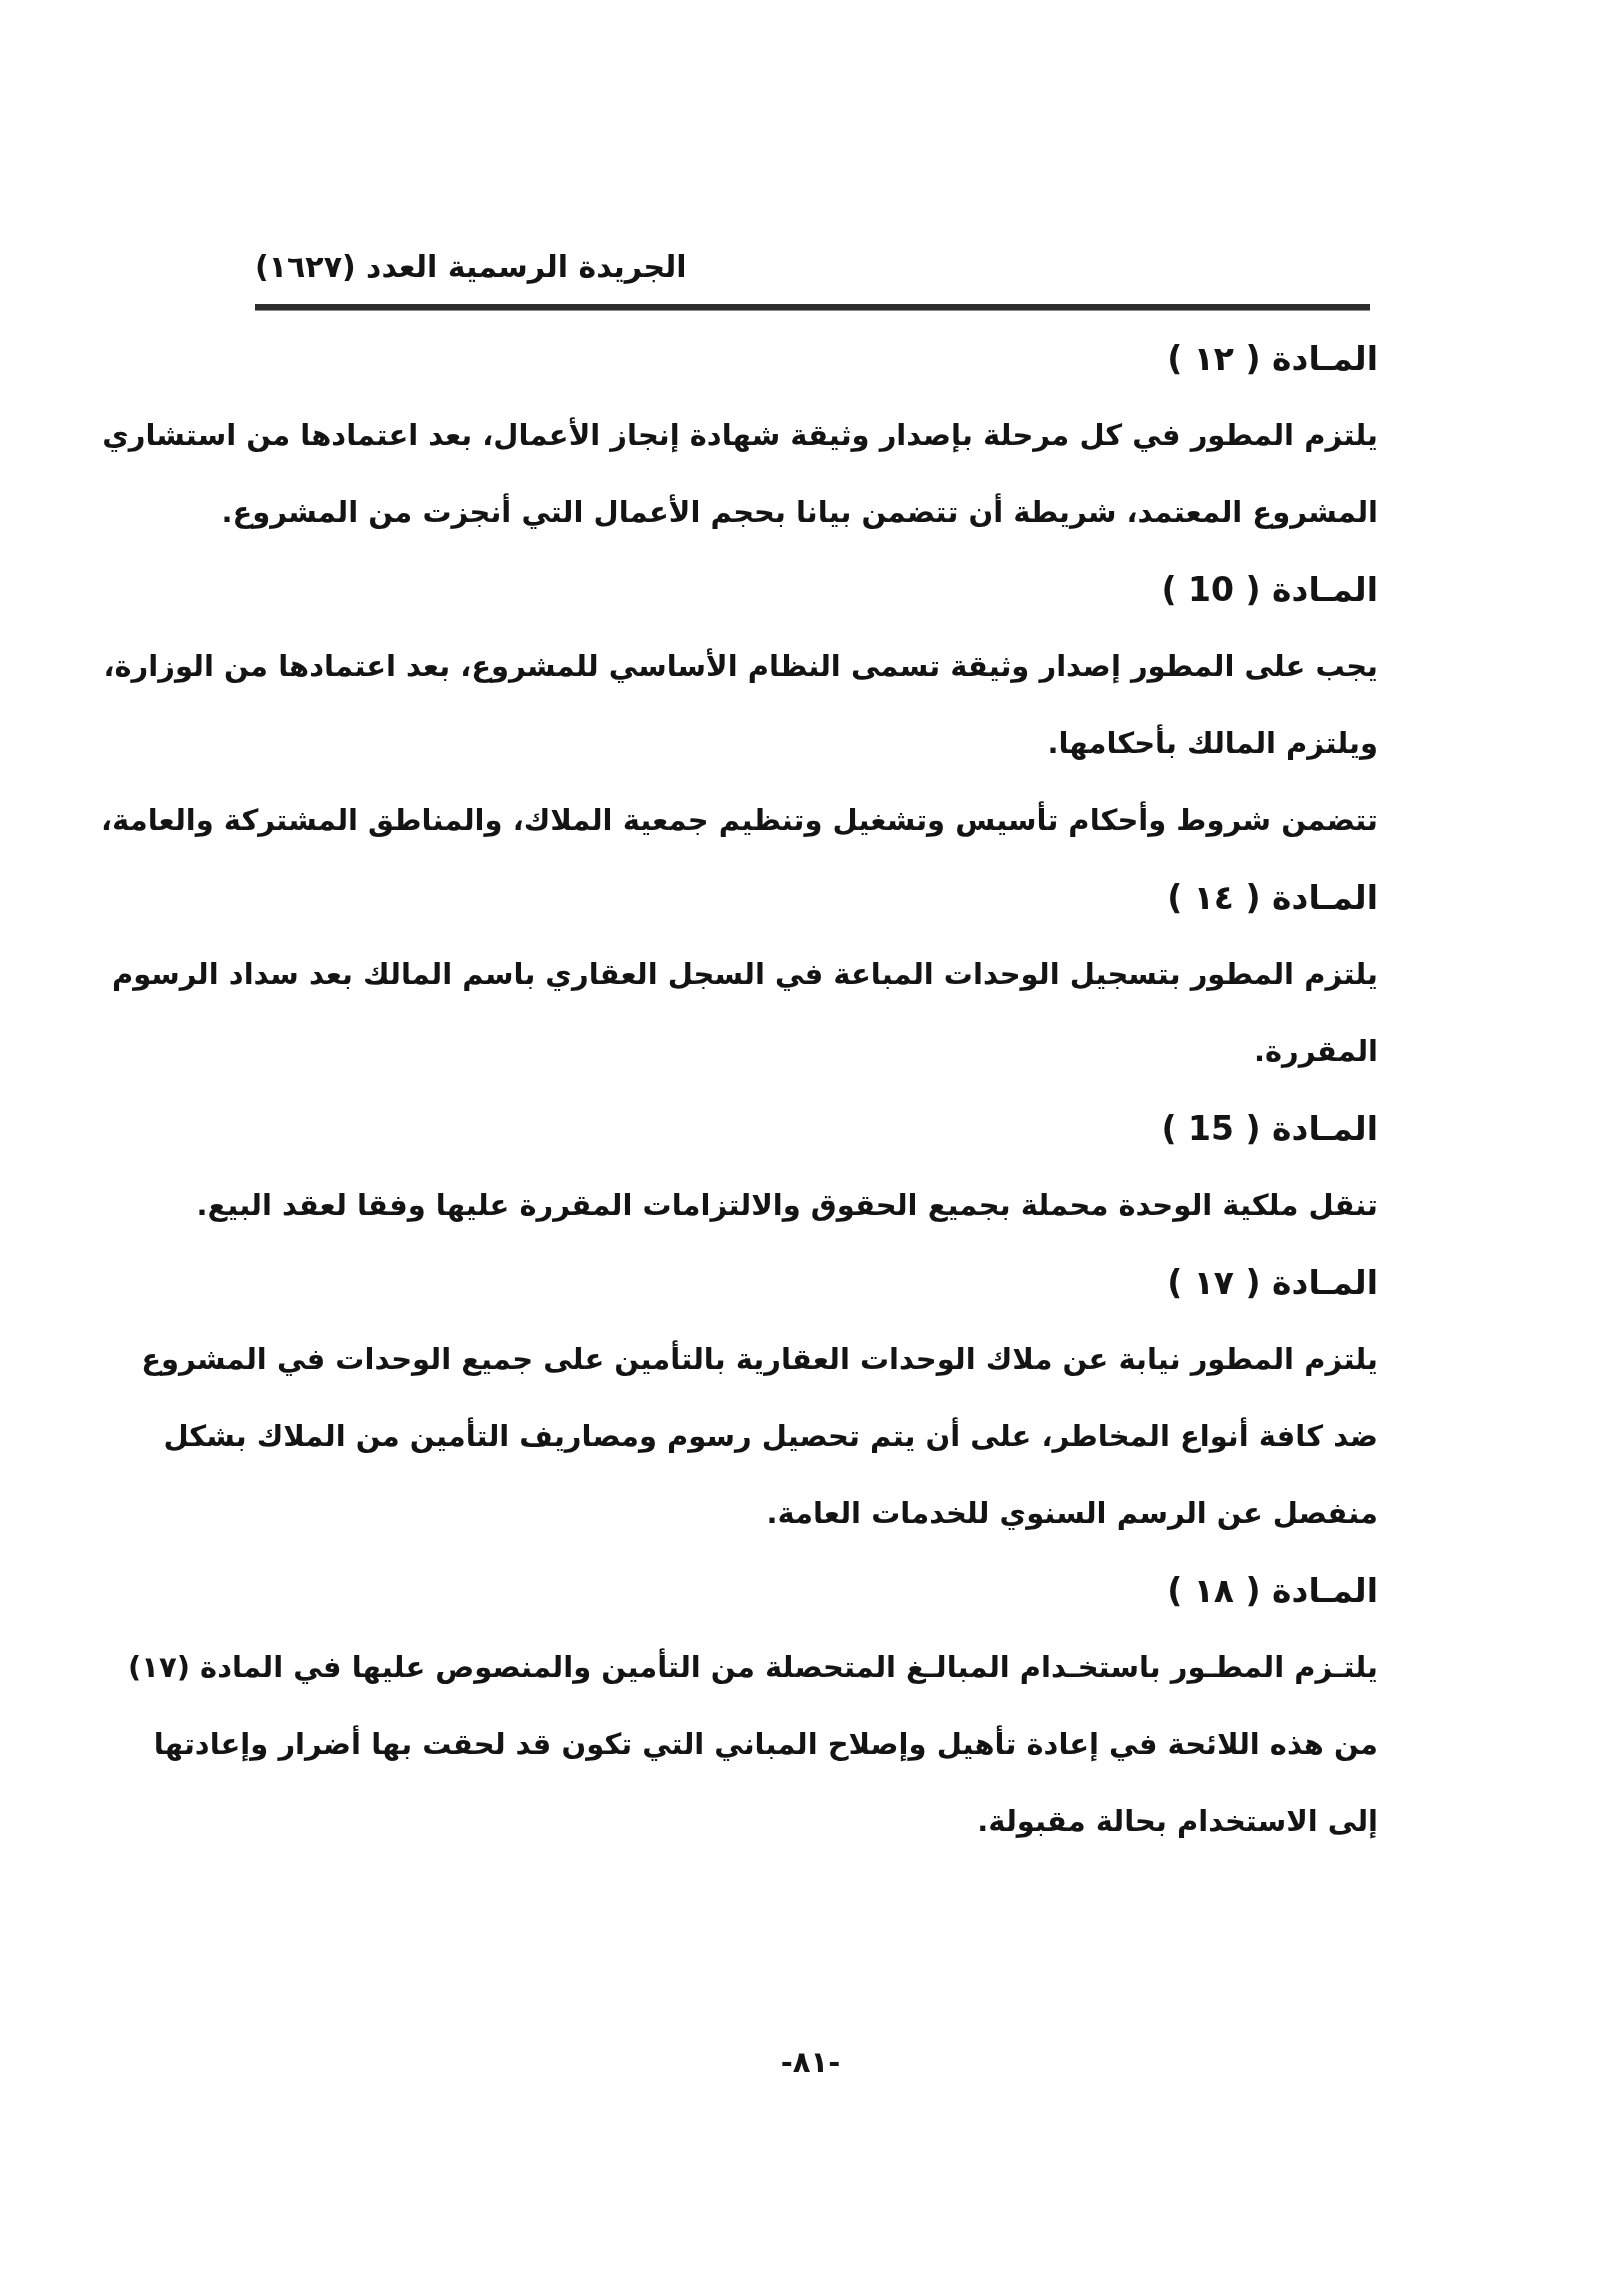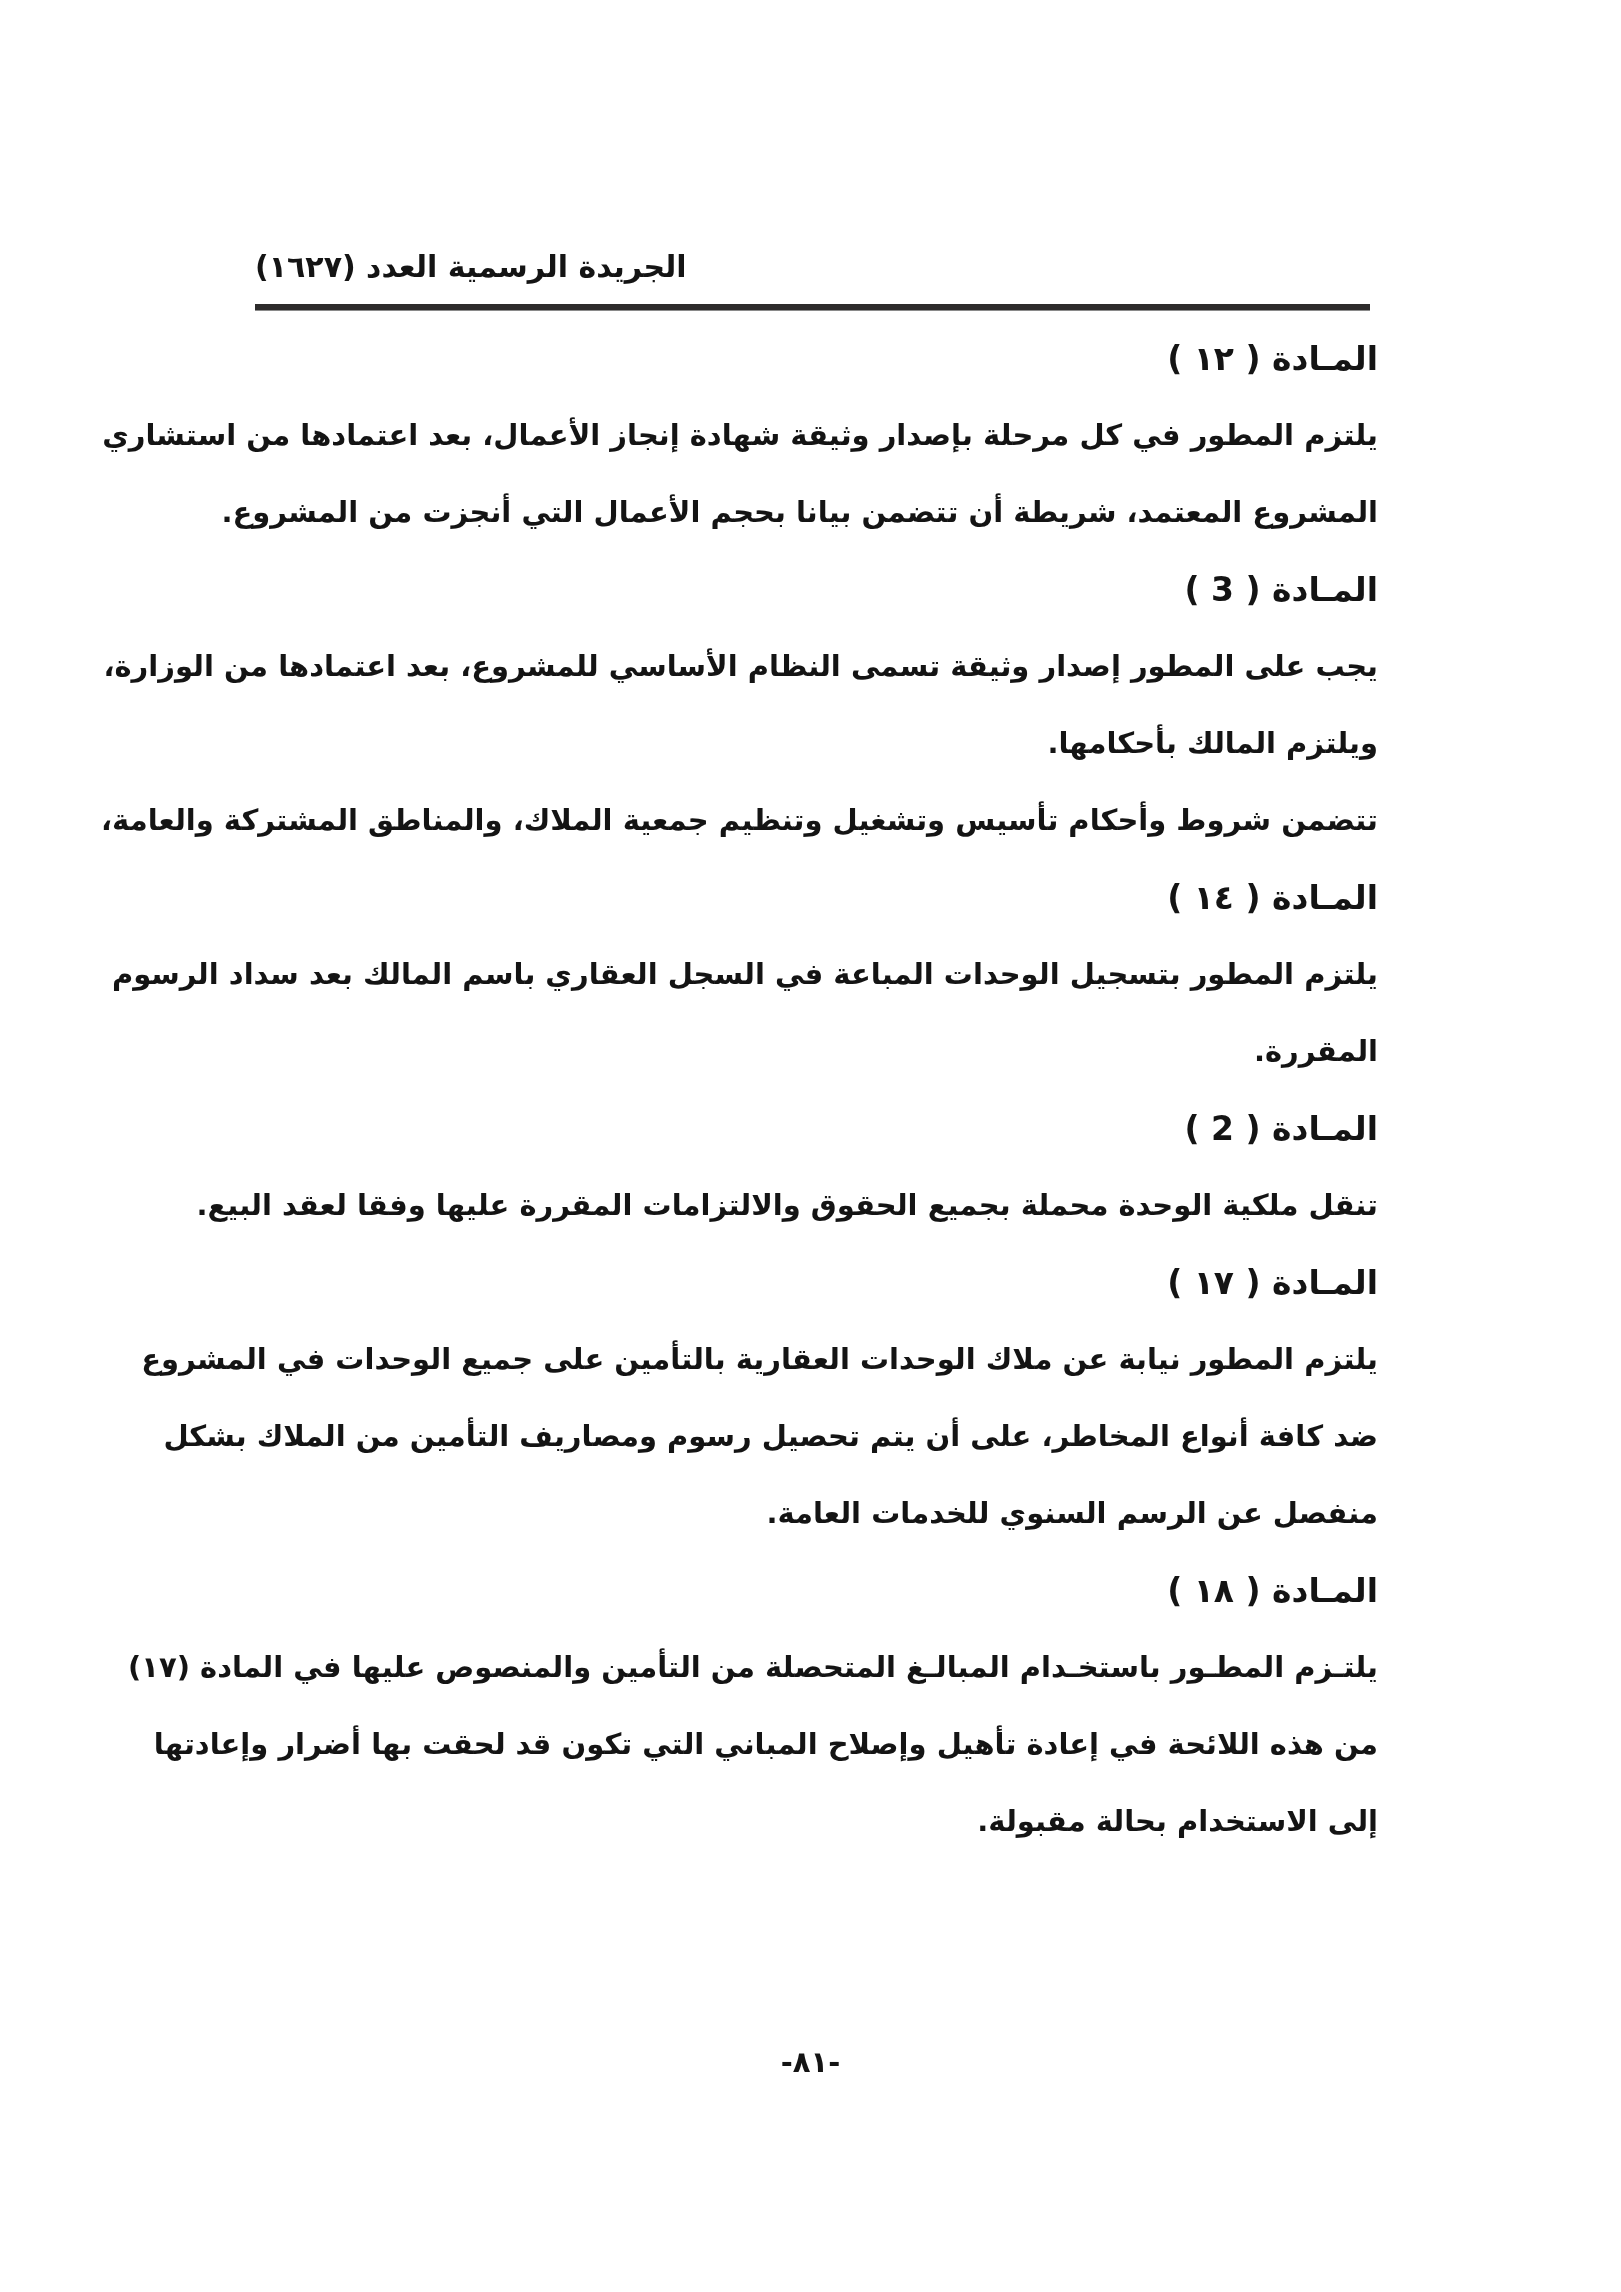--- a/index.html
+++ b/index.html
@@ -82,32 +82,32 @@
 <div class="page">
   <div class="gazette-header">الجريدة الرسمية العدد (١٦٢٧)</div>
   <div class="header-rule"></div>
   <div class="content">
       <section>
         <div class="row heading">المـادة ( ١٢ )</div>
         <div class="row line">يلتزم المطور في كل مرحلة بإصدار وثيقة شهادة إنجاز الأعمال، بعد اعتمادها من استشاري</div>
         <div class="row line last">المشروع المعتمد، شريطة أن تتضمن بيانا بحجم الأعمال التي أنجزت من المشروع.</div>
       </section>
       <section>
-        <div class="row heading">المـادة ( 3 )</div>
+        <div class="row heading">المـادة ( 10 )</div>
         <div class="row line">يجب على المطور إصدار وثيقة تسمى النظام الأساسي للمشروع، بعد اعتمادها من الوزارة،</div>
         <div class="row line last">ويلتزم المالك بأحكامها.</div>
         <div class="row line">تتضمن شروط وأحكام تأسيس وتشغيل وتنظيم جمعية الملاك، والمناطق المشتركة والعامة،</div>
       </section>
       <section>
         <div class="row heading">المـادة ( ١٤ )</div>
         <div class="row line">يلتزم المطور بتسجيل الوحدات المباعة في السجل العقاري باسم المالك بعد سداد الرسوم</div>
         <div class="row line last">المقررة.</div>
       </section>
       <section>
-        <div class="row heading">المـادة ( 2 )</div>
+        <div class="row heading">المـادة ( 15 )</div>
         <div class="row line last">تنقل ملكية الوحدة محملة بجميع الحقوق والالتزامات المقررة عليها وفقا لعقد البيع.</div>
       </section>
       <section>
         <div class="row heading">المـادة ( ١٧ )</div>
         <div class="row line">يلتزم المطور نيابة عن ملاك الوحدات العقارية بالتأمين على جميع الوحدات في المشروع</div>
         <div class="row line">ضد كافة أنواع المخاطر، على أن يتم تحصيل رسوم ومصاريف التأمين من الملاك بشكل</div>
         <div class="row line last">منفصل عن الرسم السنوي للخدمات العامة.</div>
       </section>
       <section>
         <div class="row heading">المـادة ( ١٨ )</div>

